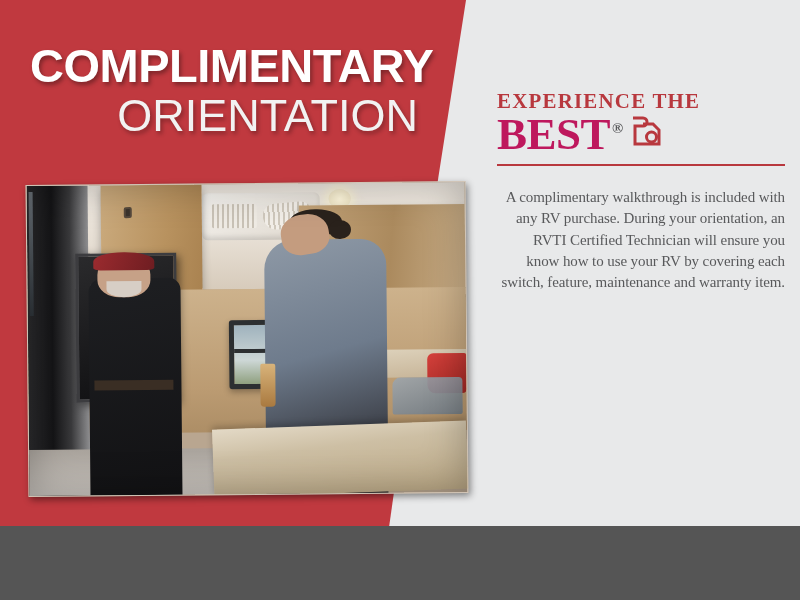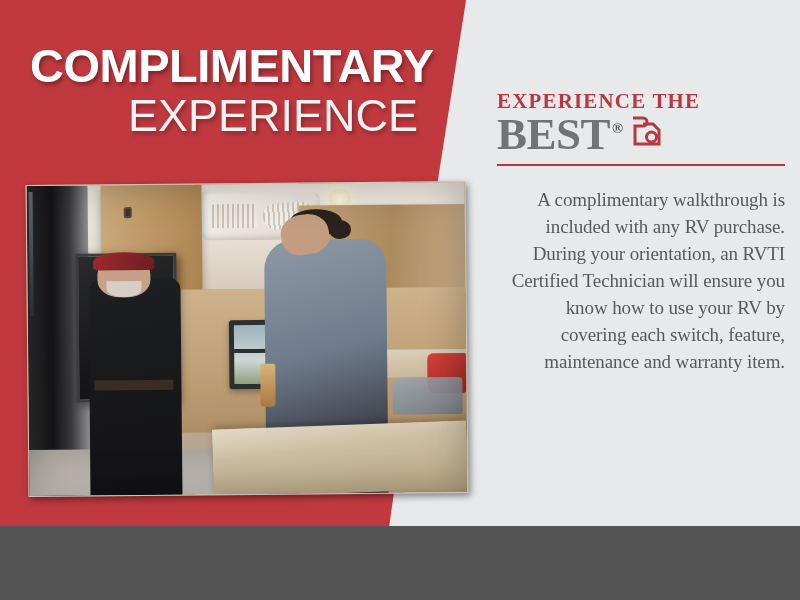--- a/index.html
+++ b/index.html
@@ -128,32 +128,32 @@
   .right-col{position:absolute;left:497px;top:91px;width:288px;font-family:Liberation Serif, serif;}
 
   .logo{position:relative;height:78px;}
   .logo-top{
     font-size:20.5px;font-weight:bold;color:#b8383e;letter-spacing:1.2px;
     line-height:1;white-space:nowrap;
     transform:scaleX(1.02);transform-origin:left center;
   }
   .logo-row{display:flex;align-items:flex-end;margin-top:2px;}
   .logo-best{
-    font-size:45px;font-weight:bold;color:#737373;letter-spacing:-0.5px;
+    font-size:45px;font-weight:bold;color:#be185d;letter-spacing:-0.5px;
     line-height:.92;
   }
   .logo-reg{font-size:15px;font-weight:bold;color:#58595b;line-height:1;margin:0 0 20px 2px;}
   .rv-icon{margin:0 0 4px 6px;}
   .logo-rule{
     margin-top:8px;height:2px;background:#b8383e;width:100%;
   }
 
   .body-copy{
     margin-top:18px;text-align:right;color:#58595b;
-    font-size:19px;line-height:1.42;font-weight:400;
+    font-size:15px;line-height:1.42;font-weight:400;
     letter-spacing:-0.1px;
   }
 
   
   .thin-red{position:absolute;left:0;top:552px;width:800px;height:4px;background:#b8383e;}
   .gray-band{position:absolute;left:0;top:558px;width:800px;height:18px;background:#595b5e;}
   .white-gap{position:absolute;left:0;top:576px;width:800px;height:10px;background:#ffffff;}
   .next-slide{position:absolute;left:0;top:586px;width:800px;height:14px;background:#e8e9ea;overflow:hidden;}
   .next-red{position:absolute;left:0;top:0;width:400px;height:14px;background:#c0393f;
     clip-path:polygon(0 0,381px 0,379px 14px,0 14px);}
@@ -164,21 +164,21 @@
 <div id="stage">
 
   <div id="slide">
 
     <div class="red-header"></div>
 
     <div class="red-lower"></div>
 
     <div class="title-wrap">
       <div class="title-line1">COMPLIMENTARY</div>
-      <div class="title-line2">EXPERIENCE</div>
+      <div class="title-line2">ORIENTATION</div>
     </div>
 
     <div class="photo-frame">
       <div class="photo">
         <div class="ph-ceiling"></div>
         <div class="ph-vent">
             <i></i>
             <b></b>
           </div>
         <div class="ph-light"></div>

